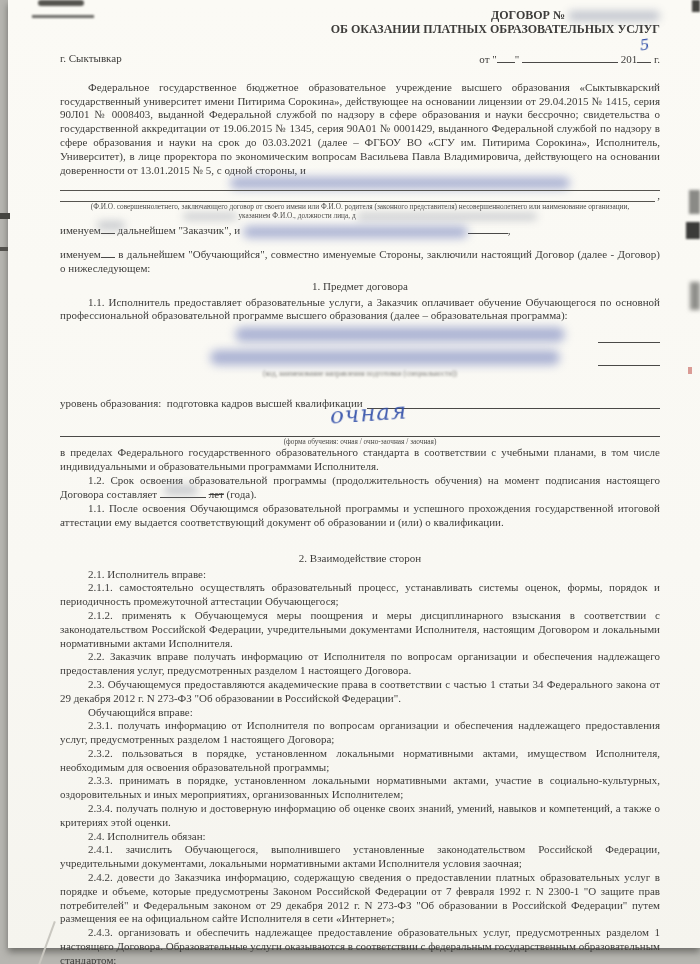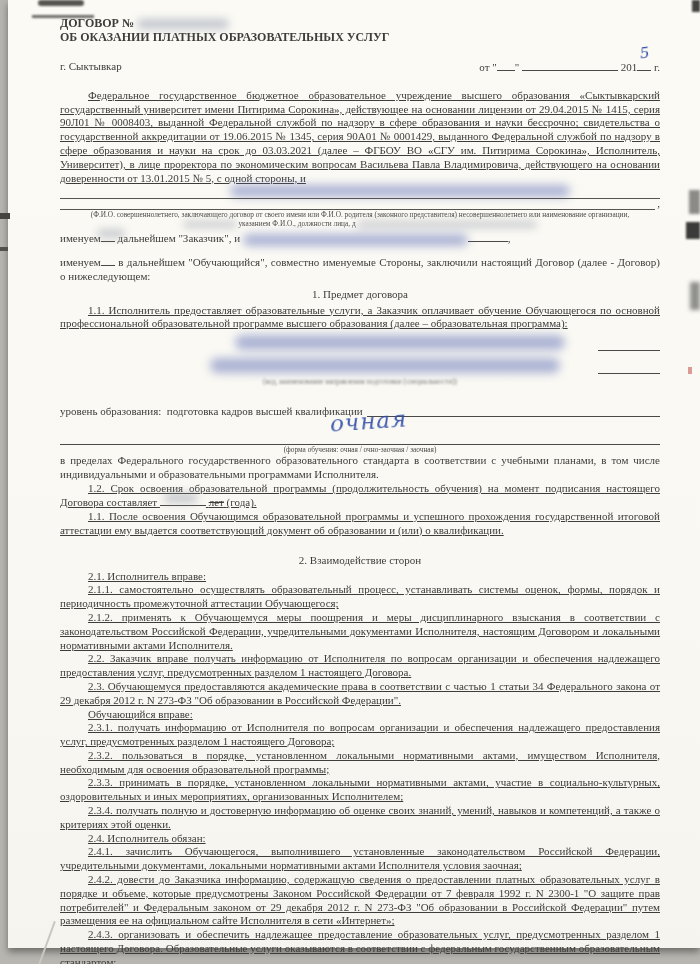--- a/index.html
+++ b/index.html
@@ -11,23 +11,23 @@
   .paper{
     position:absolute;left:8px;top:0;width:692px;height:948px;
     background:linear-gradient(180deg,#fbfaf5 0%,#f9f8f3 60%,#f5f4ee 100%);
     box-shadow:0 4px 7px rgba(40,40,35,.5);
   }
   .content{
     position:absolute;left:52px;top:8px;width:600px;
     color:#3e3d3b;font-size:11px;line-height:13.8px;text-align:justify;
   }
   p{margin:0;}
-  .ind{text-indent:28px;text-decoration:underline;}
+  .ind{text-indent:28px;}
   .heading{text-align:center;font-weight:normal;margin:4px 0 2px 0;}
-  .title{ text-align:left;font-weight:bold;font-size:12px;line-height:14px;margin-top:8px;}
+  .title{ text-align:right;font-weight:bold;font-size:12px;line-height:14px;}
   .meta{display:flex;justify-content:space-between;margin-top:16px;margin-bottom:14px;}
   .bl{display:inline-block;border-bottom:1px solid #4a4947;height:10px;vertical-align:baseline;}
   .hwblur{display:inline-block;background:#5e6eb4;opacity:.5;filter:blur(5px);border-radius:8px;height:13px;vertical-align:middle;}
   .grayblur{display:inline-block;background:#8d93a2;opacity:.45;filter:blur(4px);border-radius:6px;height:9px;vertical-align:middle;}
   .caption{font-size:7.3px;line-height:9px;text-align:center;color:#4b4a48;text-align-last:center;}
   .linerow{display:flex;align-items:flex-end;height:11px;}
   .rule{flex:1;border-bottom:1px solid #56544f;}
   .pgrow{position:relative;height:23px;}
   .pgrow .hwblur{position:absolute;top:4px;height:15px;}
   .pgrow .pgline{position:absolute;right:0;bottom:3px;border-bottom:1px solid #4a4947;width:62px;}
@@ -135,21 +135,21 @@
 
     <p class="ind">
       <span>1.2. Срок освоения образовательной программы (продолжительность обучения) на момент подписания настоящего Договора составляет</span>
       <span class="bl" style="width:46px;position:relative;"><span class="grayblur" style="position:absolute;left:4px;top:-2px;width:34px;height:10px;"></span></span>
       <span class="strike">лет</span>
       <span>(года).</span>
     </p>
 
     <p class="ind">1.1. После освоения Обучающимся образовательной программы и успешного прохождения государственной итоговой аттестации ему выдается соответствующий документ об образовании и (или) о квалификации.</p>
 
-    <div class="heading" style="margin-top:16px;">2. Взаимодействие сторон</div>
+    <div class="heading" style="margin-top:22px;">2. Взаимодействие сторон</div>
 
     <p class="ind">2.1. Исполнитель вправе:</p>
     <p class="ind">2.1.1. самостоятельно осуществлять образовательный процесс, устанавливать системы оценок,  формы, порядок и периодичность промежуточной аттестации Обучающегося;</p>
     <p class="ind">2.1.2. применять к Обучающемуся меры поощрения и меры дисциплинарного взыскания в соответствии с законодательством Российской Федерации, учредительными документами Исполнителя, настоящим Договором и локальными нормативными актами Исполнителя.</p>
     <p class="ind">2.2. Заказчик вправе получать информацию от Исполнителя по вопросам организации и обеспечения надлежащего предоставления услуг, предусмотренных разделом 1 настоящего Договора.</p>
     <p class="ind">2.3. Обучающемуся предоставляются академические права в соответствии с частью 1 статьи 34 Федерального закона от 29 декабря 2012 г. N 273-ФЗ "Об образовании в Российской Федерации".</p>
     <p class="ind">Обучающийся  вправе:</p>
     <p class="ind">2.3.1. получать информацию от Исполнителя по вопросам организации и обеспечения надлежащего предоставления услуг, предусмотренных разделом 1 настоящего Договора;</p>
     <p class="ind">2.3.2. пользоваться в порядке, установленном локальными нормативными актами, имуществом Исполнителя, необходимым для освоения образовательной программы;</p>
     <p class="ind">2.3.3. принимать в порядке, установленном локальными нормативными актами, участие в социально-культурных, оздоровительных и иных мероприятиях, организованных Исполнителем;</p>

